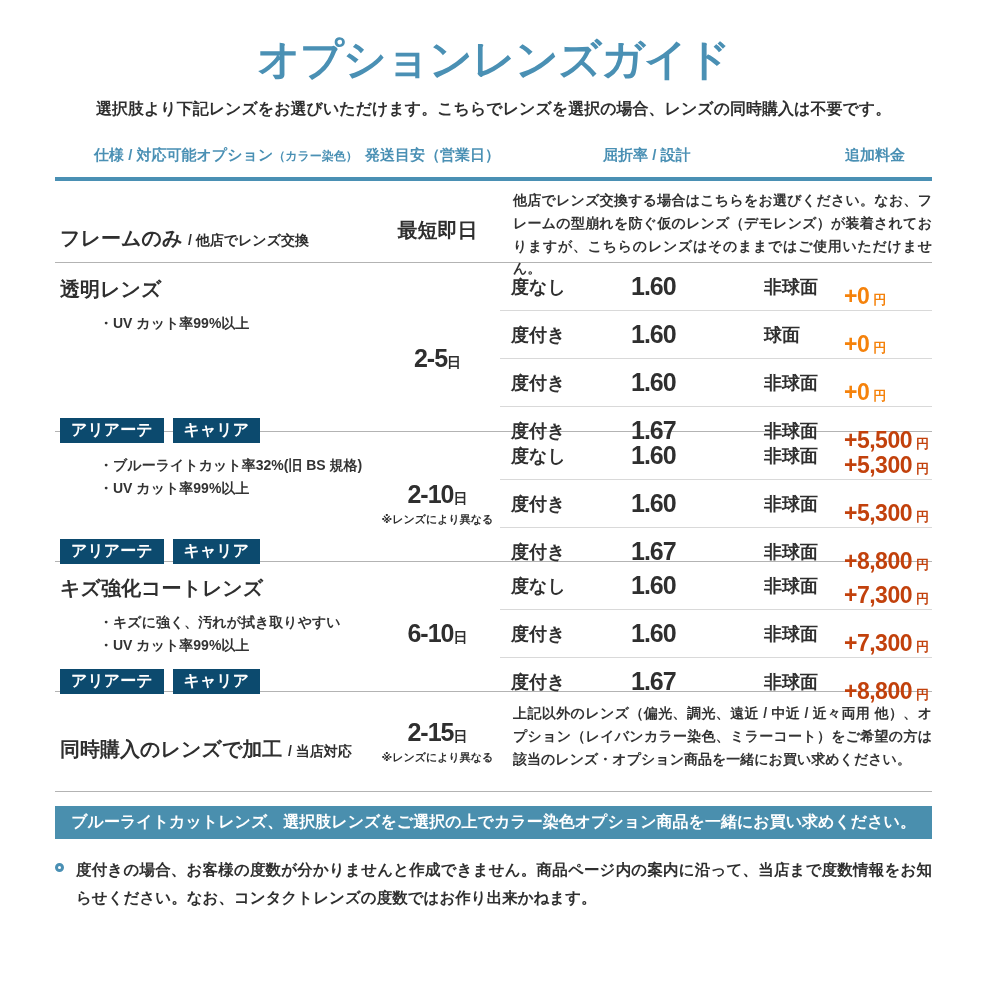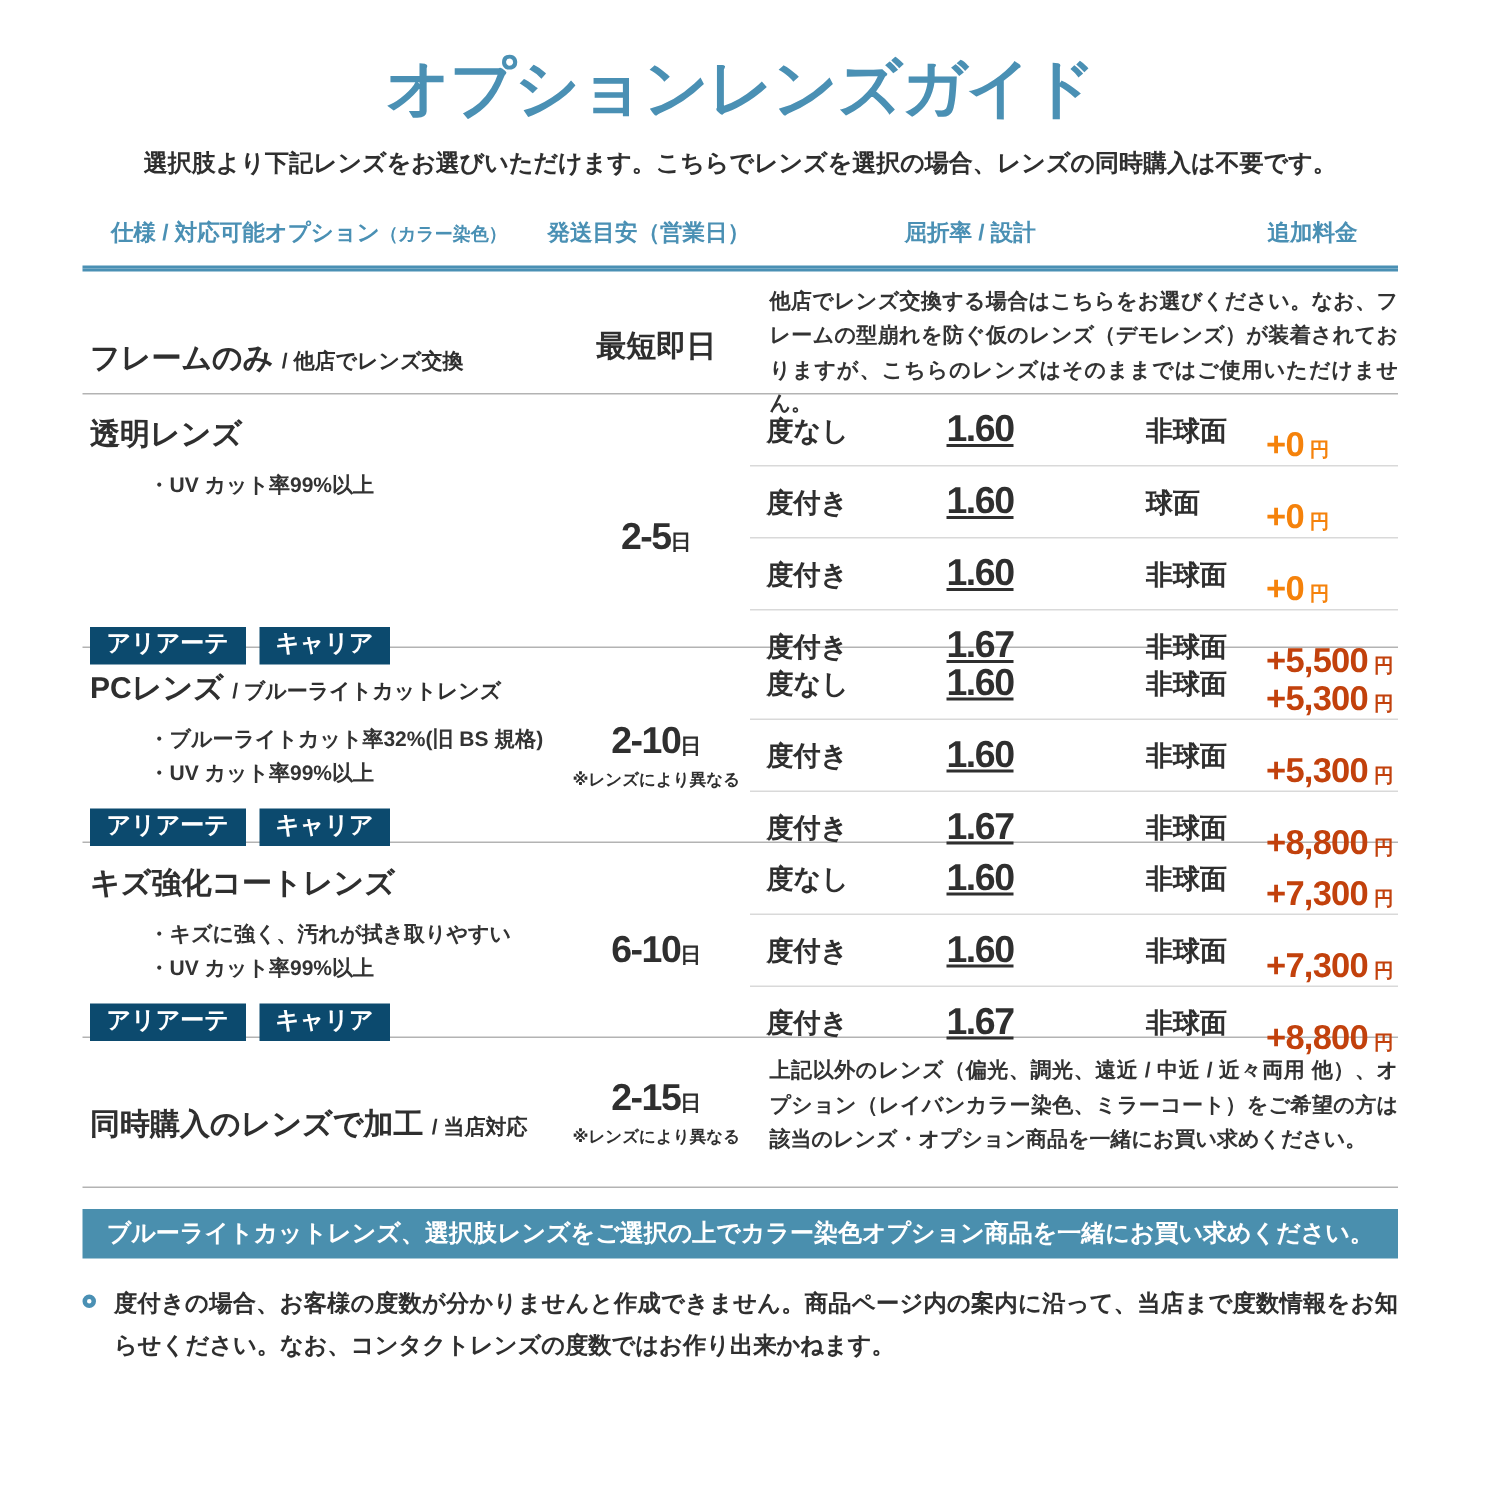--- a/index.html
+++ b/index.html
@@ -36,21 +36,21 @@
   .col-headers {
     position:relative;
     height:20px;
     margin-top:26px;
     color:#4a90b4;
     font-weight:bold;
     font-size:15px;
     white-space:nowrap;
   }
   .col-headers .h { position:absolute; top:0; }
-  .h-spec  { left:19px;text-align:right; }
+  .h-spec  { left:39px;text-align:right; }
   .h-spec .small { font-size:12px; }
   .h-ship  { left:310px; }
   .h-ridx  { left:548px; }
   .h-price { left:790px; }
   .double-rule {
     margin-top:11px;
     height:3px;
     border-top:2px solid #4a90b4;
     border-bottom:2px solid #4a90b4;
   }
@@ -101,21 +101,21 @@
   .lens-row {
     flex:1;
     display:grid;
     grid-template-columns:120px 133px 80px 1fr;
     align-items:center;
     padding-left:11px;
     border-bottom:1px solid #d9d9d9;
   }
   .lens-row:last-child { border-bottom:none; }
   .power, .design { font-size:18px; font-weight:bold; color:#2f2f2f; white-space:nowrap; }
-  .ridx { font-size:25px; font-weight:bold; color:#2f2f2f; letter-spacing:-1px;text-decoration:underline; }
+  .ridx { font-size:25px; font-weight:bold; color:#2f2f2f; letter-spacing:-1px; }
   .price { font-weight:bold; white-space:nowrap;margin-top:20px; }
   .price .val { font-size:23px; letter-spacing:-0.5px; }
   .price .unit { font-size:13px; margin-left:4px; }
   .tone-orange { color:#f5820b; }
   .tone-blue { color:#c2410c; }
   
   .banner {
     margin-top:14px;
     height:33px;
     background:#4a8fae;
@@ -202,21 +202,20 @@
         <span class="power">度付き</span>
         <span class="ridx">1.67</span>
         <span class="design">非球面</span>
         <span class="price tone-blue"><span class="val">+5,500</span><span class="unit">円</span></span>
       </div>
     </div>
   </div>
 
   <div class="section sec-3">
     <div class="sec-left">
-      <div class="sec-title"><span>PCレンズ</span> <span class="suffix">/ ブルーライトカットレンズ</span></div>
       <div class="bullets">
         <div class="bullet">・ブルーライトカット率32%(旧 BS 規格)</div>
         <div class="bullet">・UV カット率99%以上</div>
       </div>
       <div class="badges">
         <span class="badge">アリアーテ</span>
         <span class="badge">キャリア</span>
       </div>
     </div>
     <div class="sec-ship">

